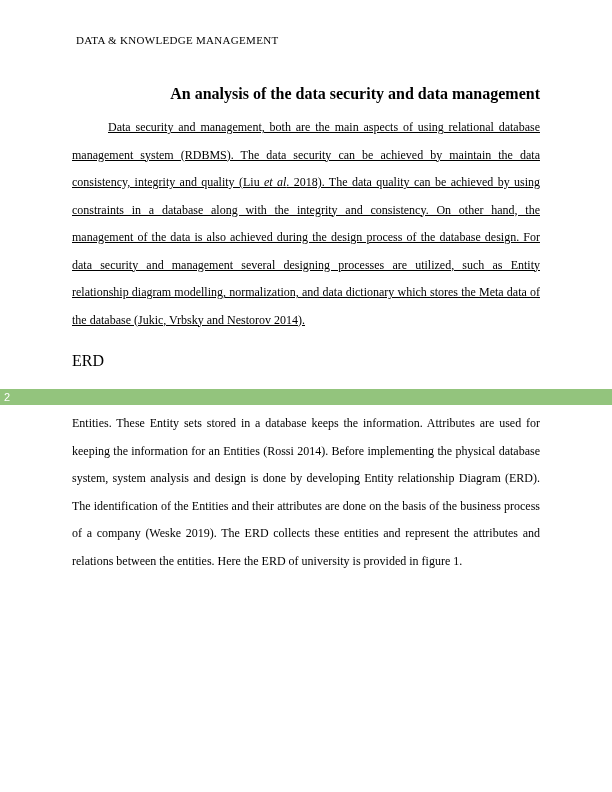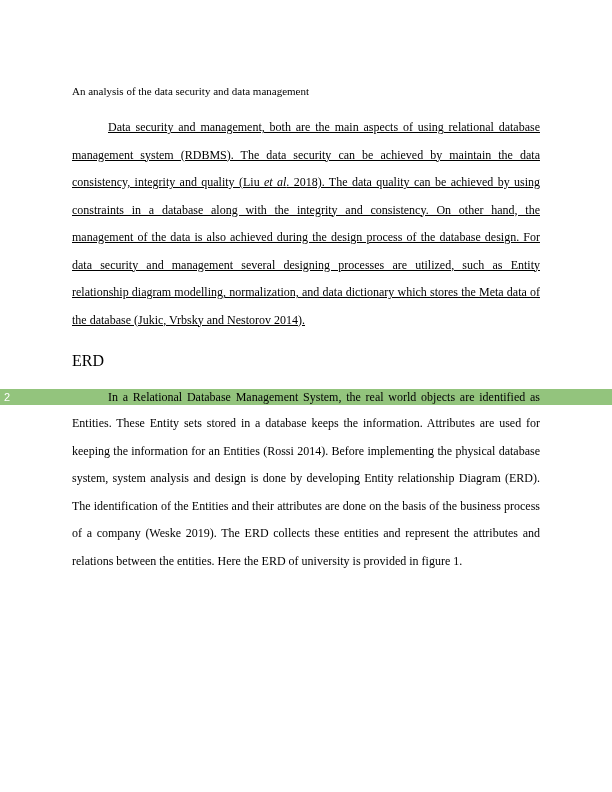--- a/index.html
+++ b/index.html
@@ -12,21 +12,21 @@
     color:#000000;
     font-family:"Liberation Serif", serif;
     overflow:hidden;
   }
   .running-header {
     position:absolute; top:34px; left:76px;
     font-size:11px; letter-spacing:0.3px;
   }
   .h1 {
     position:absolute; top:85px; left:72px; width:468px;
-    font-size:11px; font-weight:normal;
+    font-size:16px; font-weight:bold;text-align:right;
   }
   .body-text {
     font-size:12px; line-height:27.5px;
     text-align:justify;
   }
   .p1 {
     position:absolute; top:114px; left:72px; width:468px;
     text-indent:36px;
     text-decoration:underline;
   }
@@ -54,27 +54,27 @@
   }
   .p2 {
     position:absolute; top:410px; left:72px; width:468px;
   }
 </style>
 </head>
 <body>
 
 <div class="page">
 
+  <div class="running-header">DATA &amp; KNOWLEDGE MANAGEMENT</div>
 
   <h1 class="h1">An analysis of the data security and data management</h1>
 
   <p class="body-text p1"><span>Data security and management, both are the main aspects of using relational database management system (RDBMS). The data security can be achieved by maintain the data consistency, integrity and quality (Liu </span><span class="italic">et al</span><span>. 2018). The data quality can be achieved by using constraints in a database along with the integrity and consistency. On other hand, the management of the data is also achieved during the design process of the database design. For data security and management several designing processes are utilized, such as Entity relationship diagram modelling, normalization, and data dictionary which stores the Meta data of the database (Jukic, Vrbsky and Nestorov 2014).</span></p>
 
   <h2 class="h2">ERD</h2>
 
   <div class="highlight-bar" style="background-color: rgb(147, 196, 125);">
     <span class="annot-num">2</span>
-    <span class="hl-text">In a Relational Database Management System, the real world objects are identified as</span>
   </div>
 
   <p class="body-text p2">Entities. These Entity sets stored in a database keeps the information. Attributes are used for keeping the information for an Entities (Rossi 2014). Before implementing the physical database system, system analysis and design is done by developing Entity relationship Diagram (ERD). The identification of the Entities and their attributes are done on the basis of the business process of a company (Weske 2019). The ERD collects these entities and represent the attributes and relations between the entities. Here the ERD of university is provided in figure 1.</p>
 
 </div>
 
 </body></html>

